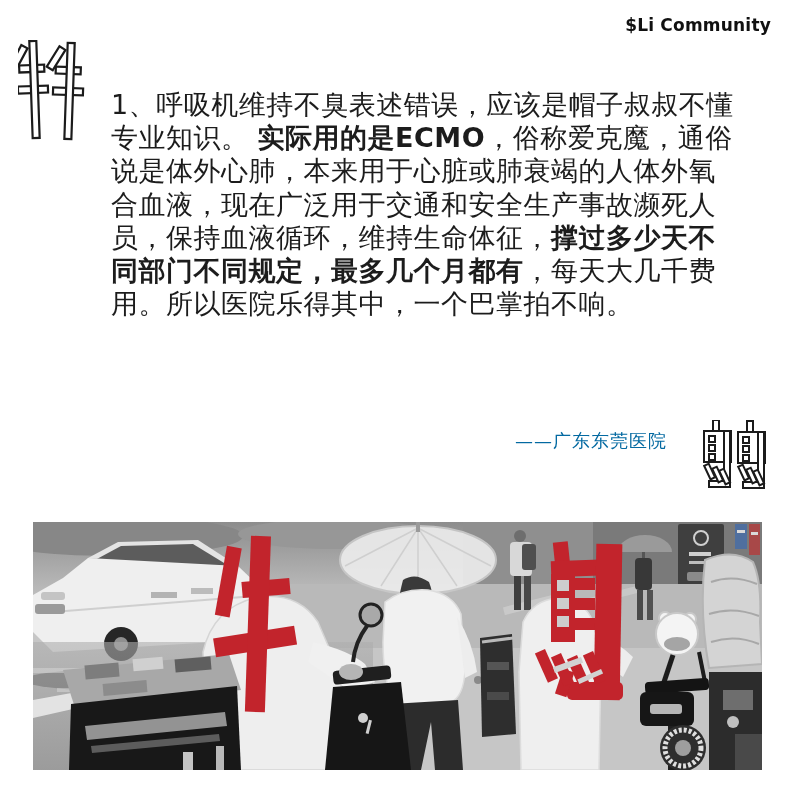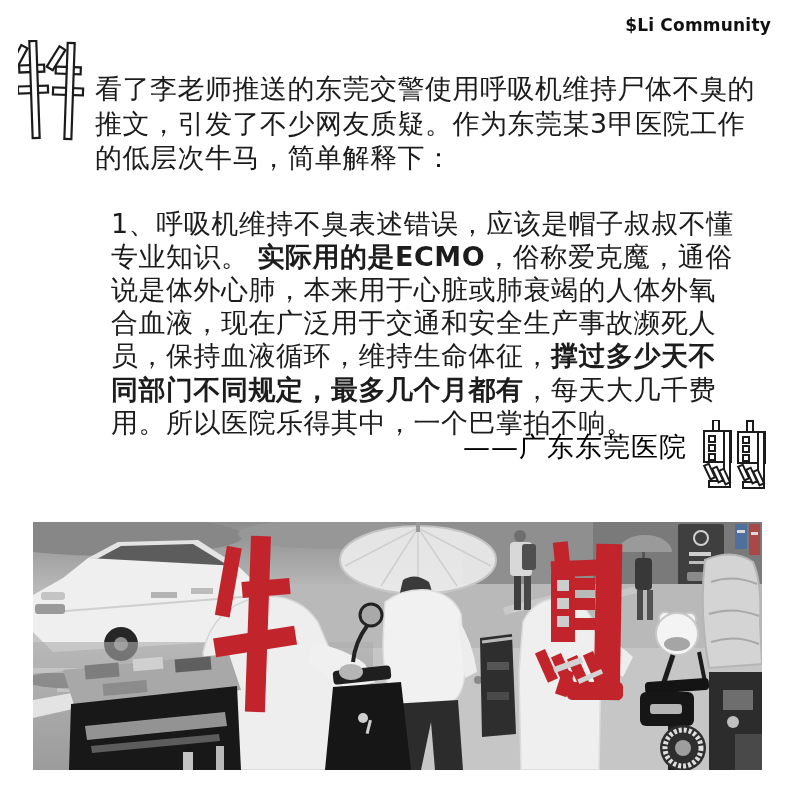--- a/index.html
+++ b/index.html
@@ -15,22 +15,22 @@
   .decor-tl{position:absolute;left:18px;top:40px;}
   .decor-br{position:absolute;right:26px;top:420px;}
   .article{
     position:absolute;left:95px;top:72px;width:660px;
     color:#1c1c1c;font-size:27px;letter-spacing:0.5px;
   }
   .p1{margin:0 0 31px 0;line-height:1.28;}
   .p2{margin:16px;line-height:1.23;}
   .p2 b{font-weight:700;}
   .attribution{
-    position:absolute;right:108px;top:429px;
-    font-size:27px;color:#000000;letter-spacing:1px;white-space:nowrap;
+    position:absolute;right:128px;top:429px;
+    font-size:18px;color:#0369a1;letter-spacing:1px;white-space:nowrap;
   }
   .attribution-note{
     position:absolute;right:112px;top:466px;
     font-size:19px;font-style:italic;color:#757575;letter-spacing:0.5px;white-space:nowrap;
   }
   .photo{
     position:absolute;left:33px;top:522px;width:729px;height:248px;
     background:#c6c6c6;overflow:hidden;
   }
   .photo svg{display:block;}
@@ -53,21 +53,20 @@
       <g transform="translate(35,2) rotate(2 16 50)">
         <rect x="4" y="6" width="7" height="24" transform="rotate(30 7 7)"></rect>
         <rect x="2" y="25" width="25" height="7"></rect>
         <rect x="0" y="46" width="30" height="7"></rect>
         <rect x="13" y="1" width="7" height="96"></rect>
       </g>
     </g>
   </svg>
 
   <div class="article">
-    <p class="p1">看了李老师推送的东莞交警使用呼吸机维持尸体不臭的推文，引发了不少网友质疑。作为东莞某3甲医院工作的低层次牛马，简单解释下：</p>
     <p class="p2"><span>1、呼吸机维持不臭表述错误，应该是帽子叔叔不懂专业知识。 </span><b>实际用的是ECMO</b><span>，俗称爱克魔，通俗说是体外心肺，本来用于心脏或肺衰竭的人体外氧合血液，现在广泛用于交通和安全生产事故濒死人员，保持血液循环，维持生命体征，</span><b>撑过多少天不同部门不同规定，最多几个月都有</b><span>，每天大几千费用。所以医院乐得其中，一个巴掌拍不响。</span></p>
   </div>
 
   <div class="attribution">——广东东莞医院</div>
 
   <svg class="decor-br" width="66" height="88" viewBox="0 0 66 88" aria-label="騳">
     <g stroke="#1b1b1b" stroke-width="2" fill="#ffffff">
       <g>
         <rect x="10" y="0" width="6" height="13"></rect>
         <rect x="1" y="11" width="27" height="31"></rect>

